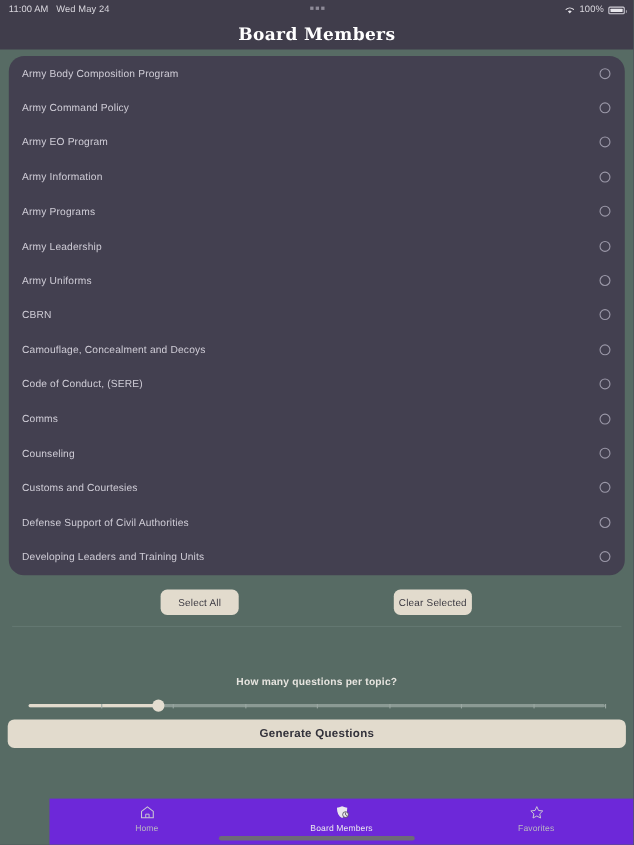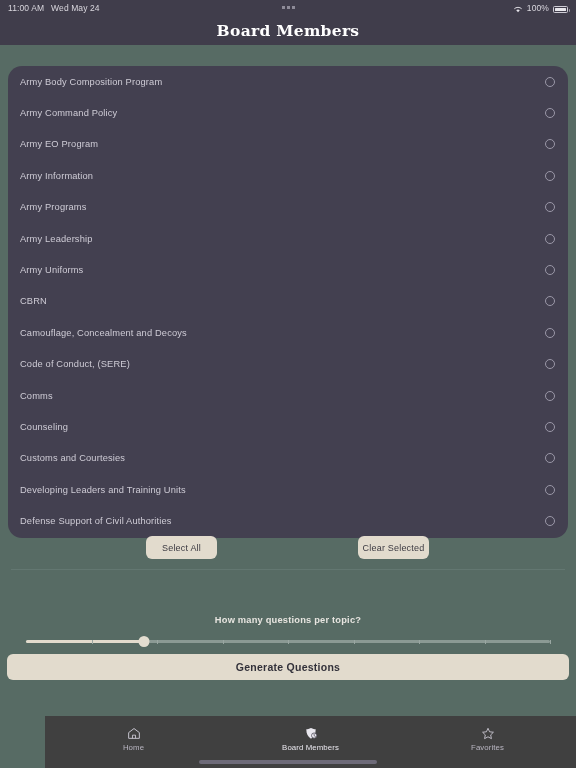--- a/index.html
+++ b/index.html
@@ -61,21 +61,21 @@
     font-family:"DejaVu Serif", serif;
     font-weight:bold;
     font-size:15.5px;
     letter-spacing:.3px;
     margin-top:6px;
   }
 
   
   #list-card{
     position:absolute;
-    left:8px; right:8px; top:66px;
+    left:8px; right:8px; top:51px;
     height:472px;
     background:#434050;
     border-radius:14px;
     overflow:hidden;
   }
   #list-scroll{
     height:100%;
     overflow:hidden;
   }
   .topic-row{
@@ -177,22 +177,22 @@
     font-size:10.5px;
     font-weight:bold;
     letter-spacing:.25px;
     cursor:pointer;
   }
 
   
   #tab-bar{
     position:absolute;
     left:0;right:0;bottom:0;
-    height:52px;
-    background:#404040;
+    height:42px;
+    background:#6d28d9;
     display:flex;
     margin-left:45px;
   }
   .tab-item{
     flex:1;
     display:flex;
     flex-direction:column;
     align-items:center;
     justify-content:center;
     gap:2px;
@@ -291,25 +291,25 @@
       </div>
       <div class="topic-row">
         <div class="topic-label">Counseling</div>
         <div class="radio"></div>
       </div>
       <div class="topic-row">
         <div class="topic-label">Customs and Courtesies</div>
         <div class="radio"></div>
       </div>
       <div class="topic-row">
+        <div class="topic-label">Defense Support of Civil Authorities</div>
+        <div class="radio"></div>
+      </div>
+      <div class="topic-row">
         <div class="topic-label">Developing Leaders and Training Units</div>
-        <div class="radio"></div>
-      </div>
-      <div class="topic-row">
-        <div class="topic-label">Defense Support of Civil Authorities</div>
         <div class="radio"></div>
       </div>
     </div>
 </div>
 
 <div id="btn-row">
   <button class="pill-btn" id="select-all-btn">Select All</button>
   <button class="pill-btn" id="clear-selected-btn">Clear Selected</button>
 </div>
 

